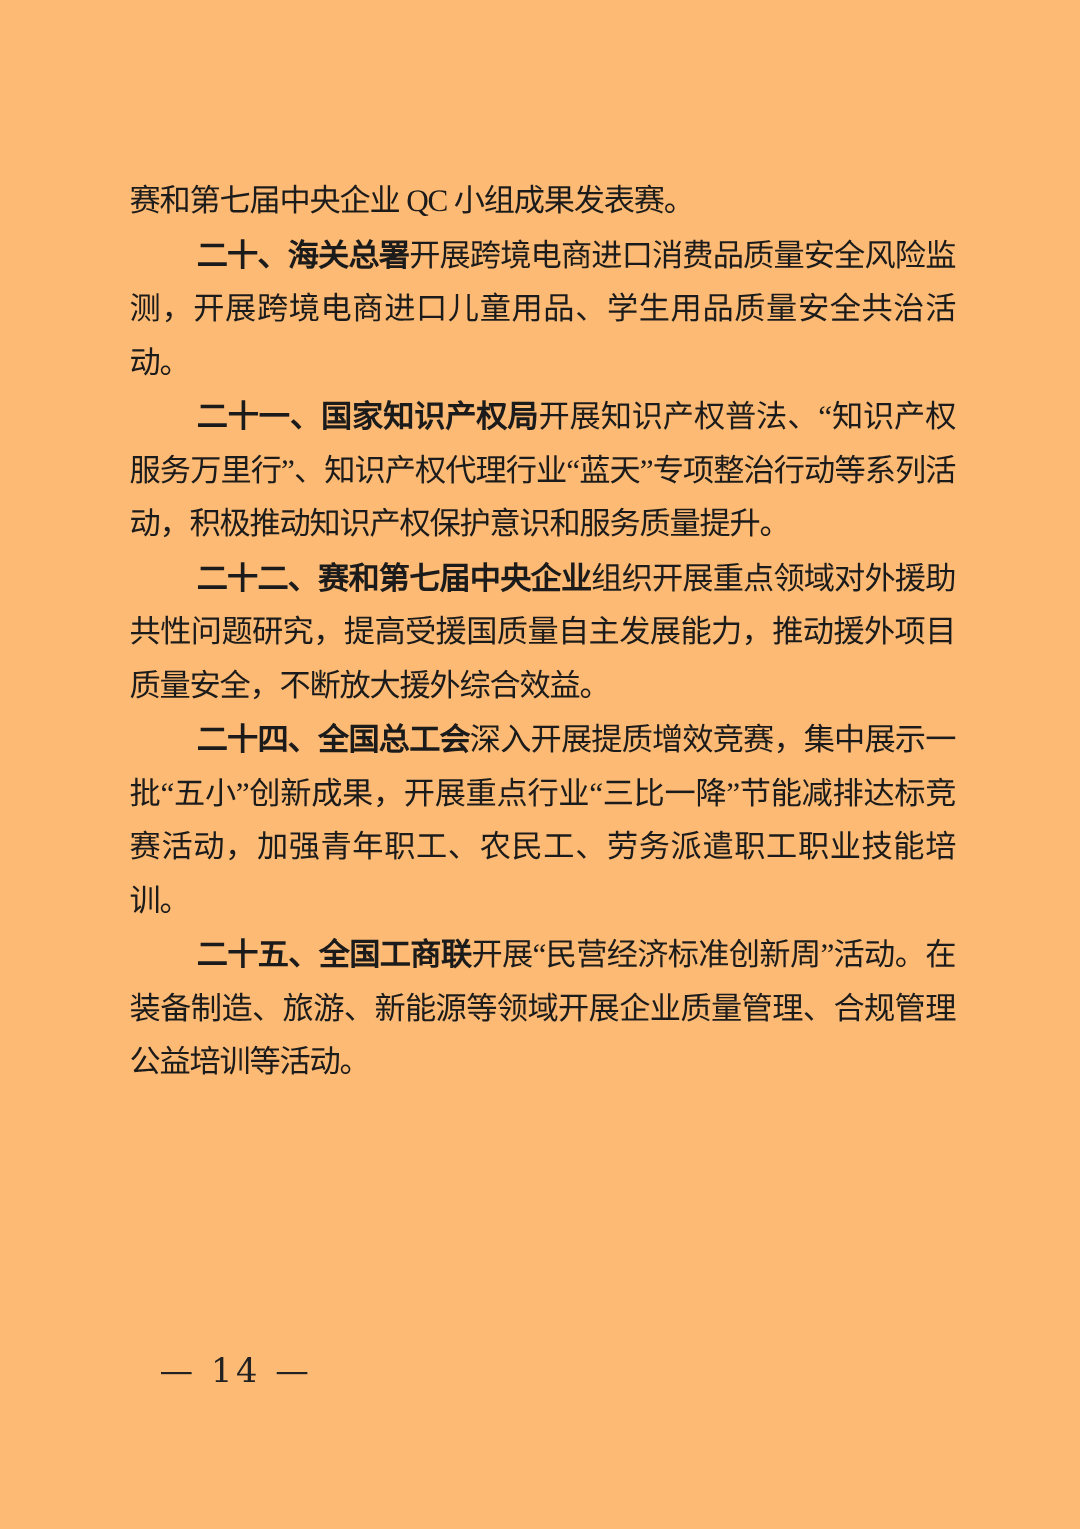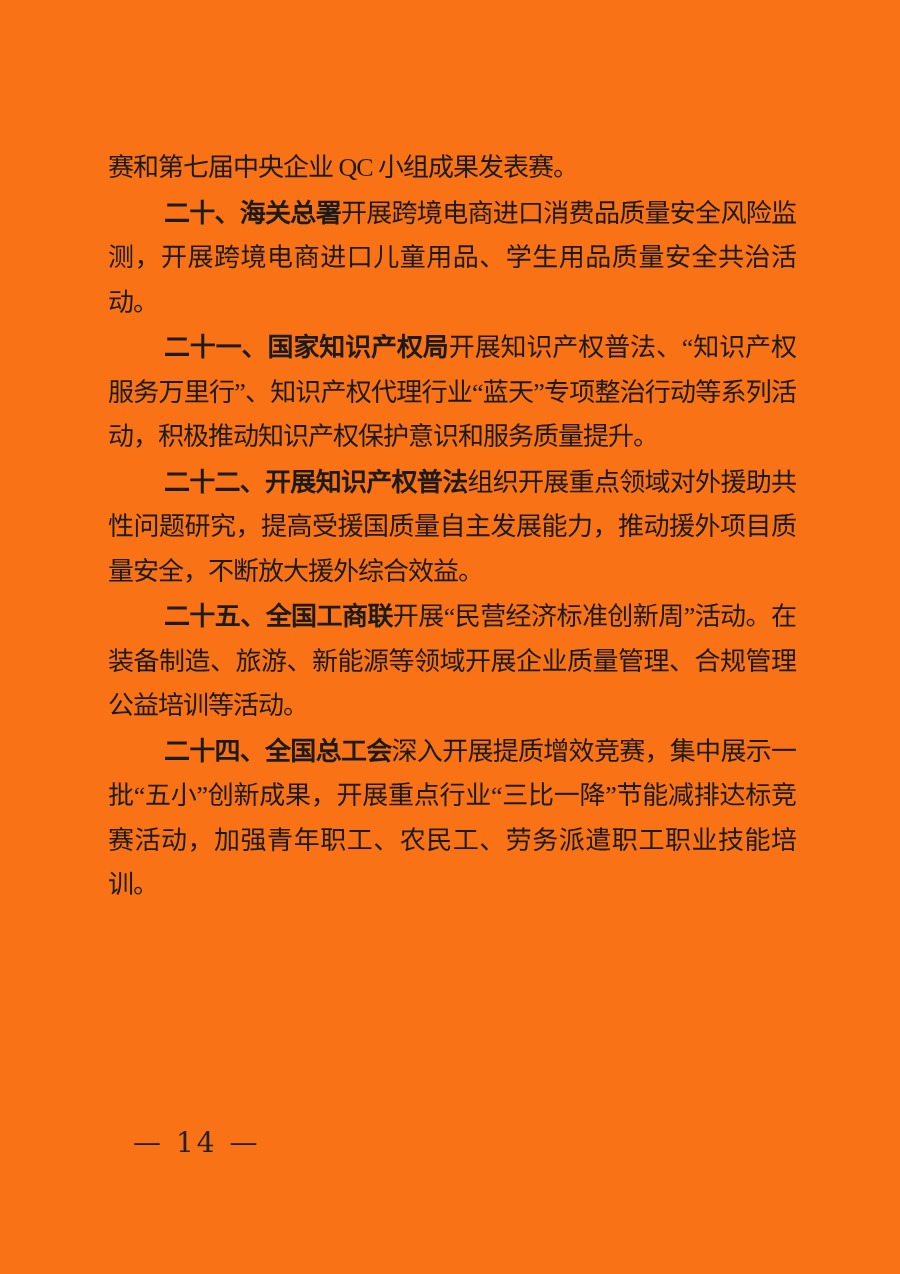--- a/index.html
+++ b/index.html
@@ -4,21 +4,21 @@
 <style>
   html, body {
     margin: 0;
     padding: 0;
     background: #ffffff;
   }
   .page {
     position: relative;
     width: 900px;
     height: 1274px;
-    background: #f97316;
+    background: #fdba74;
     overflow: hidden;
     color: #1b1b1b;
     font-family: "Liberation Serif", "DejaVu Serif", serif;
   }
   .body-text {
     position: absolute;
     left: 108px;
     top: 146px;
     width: 688px;
   }
@@ -53,18 +53,18 @@
   }
 </style>
 </head>
 <body>
 
 <div class="page">
   <div class="body-text" id="document-body">
       <p class="para"><span class="seg">赛和第七届中央企业 QC 小组成果发表赛。</span></p>
       <p class="para indent"><span class="seg bold">二十、海关总署</span><span class="seg">开展跨境电商进口消费品质量安全风险监测，开展跨境电商进口儿童用品、学生用品质量安全共治活动。</span></p>
       <p class="para indent"><span class="seg bold">二十一、国家知识产权局</span><span class="seg">开展知识产权普法、“知识产权服务万里行”、知识产权代理行业“蓝天”专项整治行动等系列活动，积极推动知识产权保护意识和服务质量提升。</span></p>
-      <p class="para indent"><span class="seg bold">二十二、开展知识产权普法</span><span class="seg">组织开展重点领域对外援助共性问题研究，提高受援国质量自主发展能力，推动援外项目质量安全，不断放大援外综合效益。</span></p>
+      <p class="para indent"><span class="seg bold">二十二、赛和第七届中央企业</span><span class="seg">组织开展重点领域对外援助共性问题研究，提高受援国质量自主发展能力，推动援外项目质量安全，不断放大援外综合效益。</span></p>
+      <p class="para indent"><span class="seg bold">二十四、全国总工会</span><span class="seg">深入开展提质增效竞赛，集中展示一批“五小”创新成果，开展重点行业“三比一降”节能减排达标竞赛活动，加强青年职工、农民工、劳务派遣职工职业技能培训。</span></p>
       <p class="para indent"><span class="seg bold">二十五、全国工商联</span><span class="seg">开展“民营经济标准创新周”活动。在装备制造、旅游、新能源等领域开展企业质量管理、合规管理公益培训等活动。</span></p>
-      <p class="para indent"><span class="seg bold">二十四、全国总工会</span><span class="seg">深入开展提质增效竞赛，集中展示一批“五小”创新成果，开展重点行业“三比一降”节能减排达标竞赛活动，加强青年职工、农民工、劳务派遣职工职业技能培训。</span></p>
     </div>
   <div class="page-number">— 14 —</div>
 </div>
 
 </body></html>

